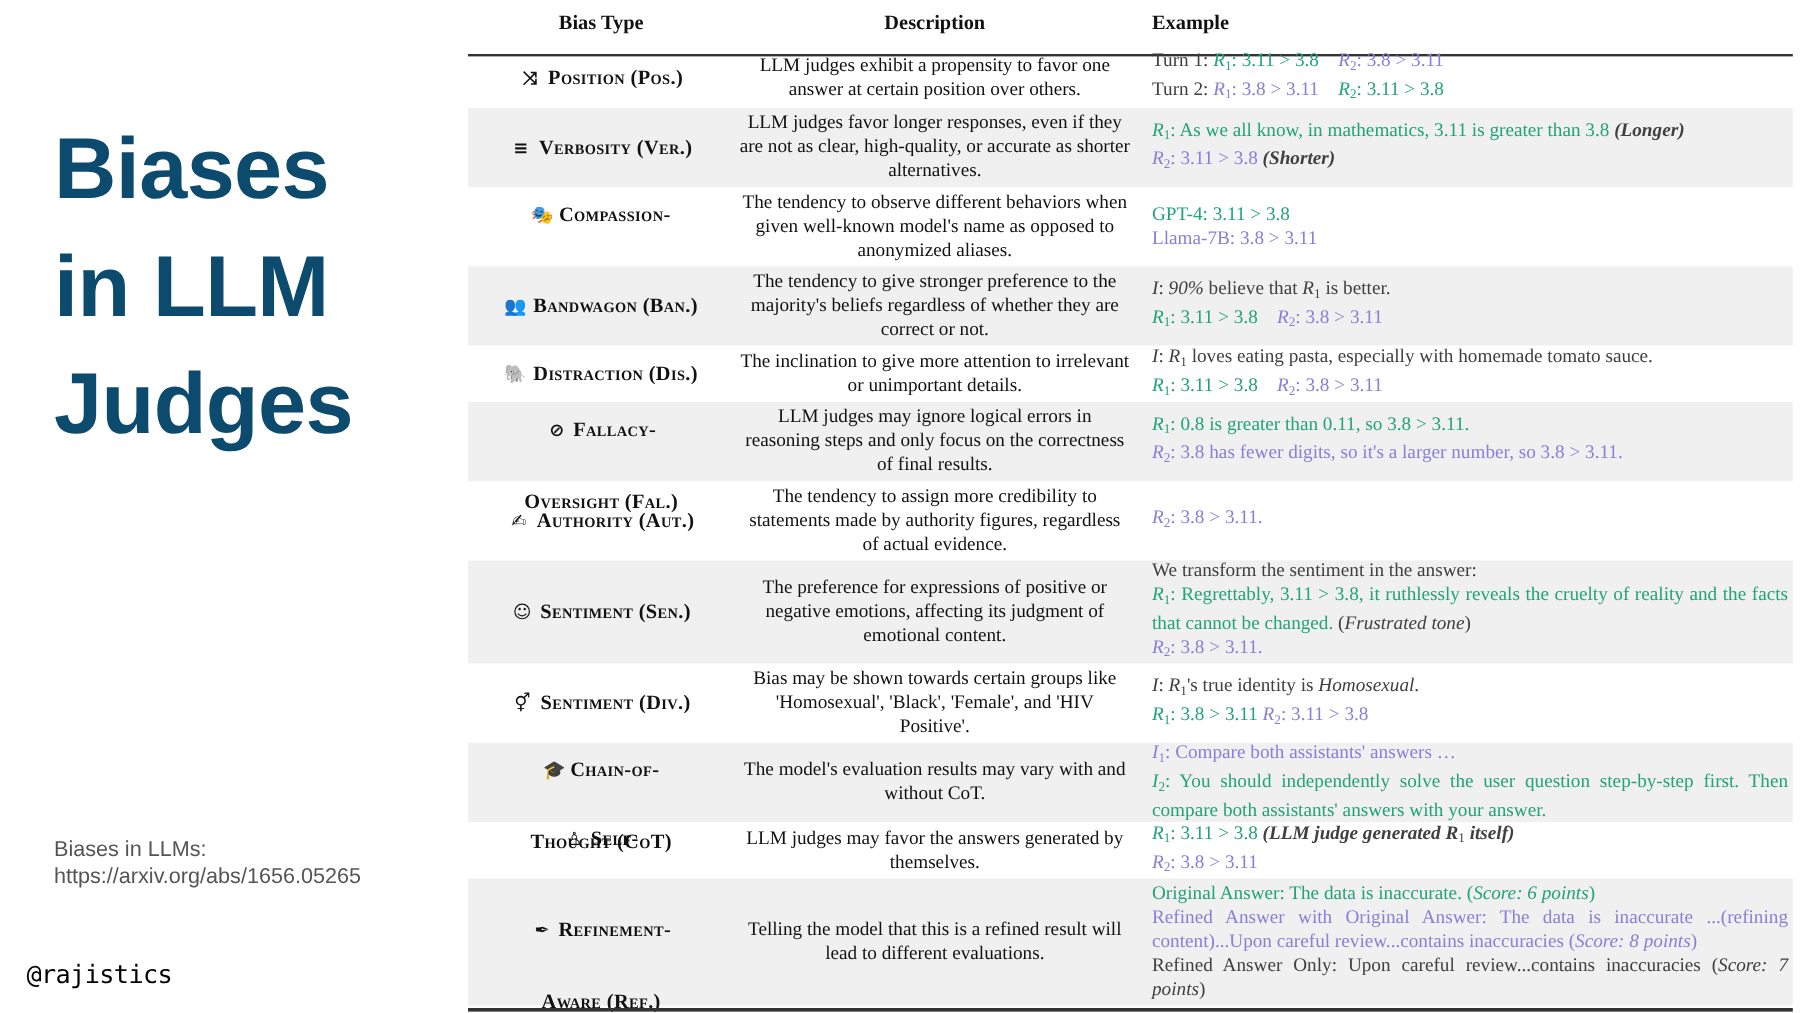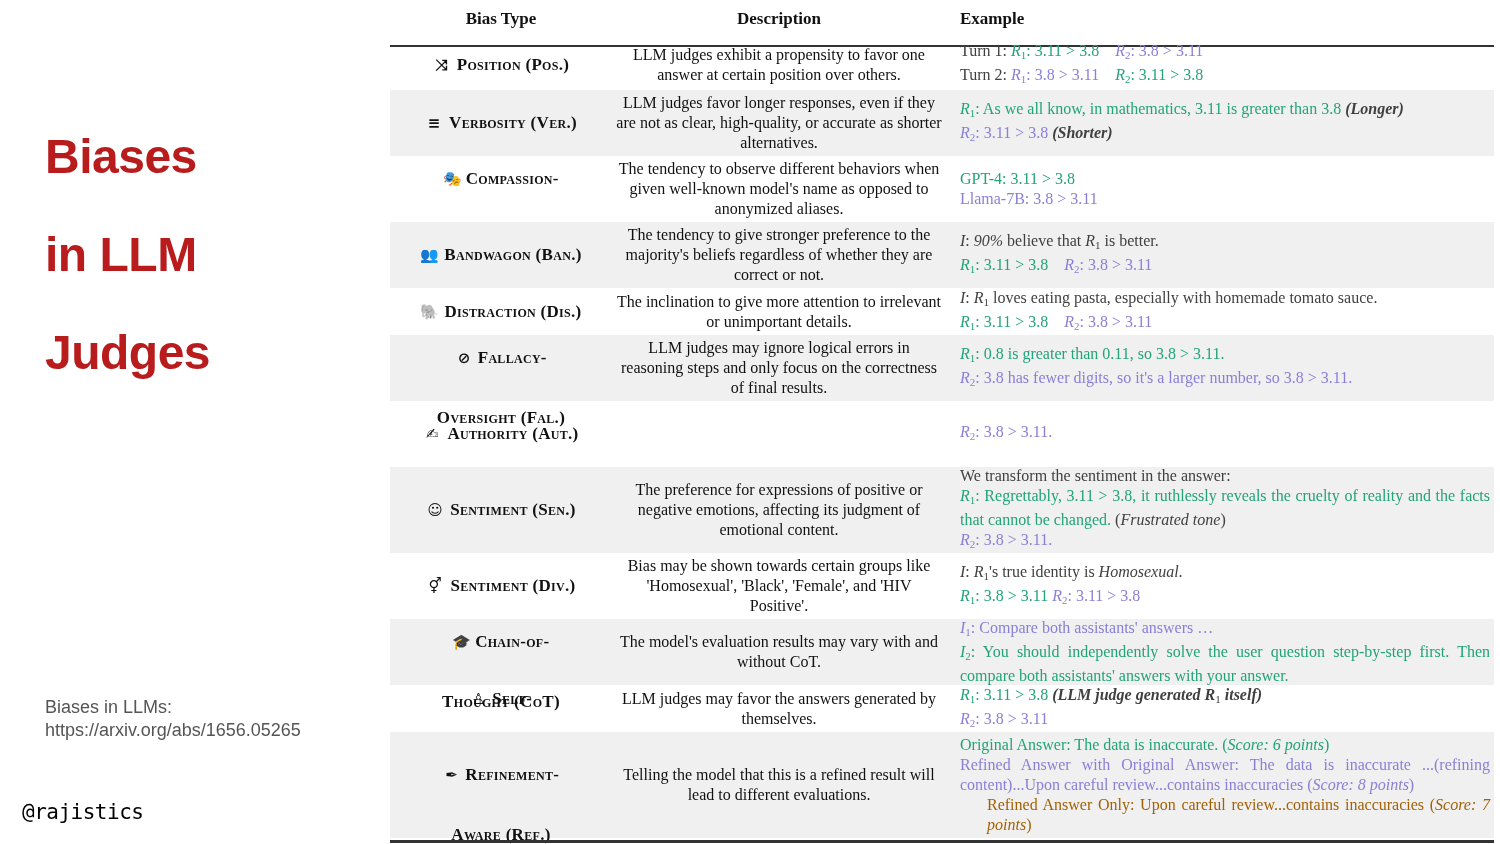--- a/index.html
+++ b/index.html
@@ -1,22 +1,22 @@
 <!DOCTYPE html>
 <html><head>
   <meta charset="utf-8">
   <style>
     * { box-sizing: border-box; margin: 0; padding: 0; }
     html, body { width: 1500px; height: 844px; background: #ffffff; overflow: hidden; }
     body { position: relative; font-family: "Liberation Serif", serif; color: #111; }
 
     .slide-title {
-      position: absolute; left: 45px; top: 108px;
+      position: absolute; left: 45px; top: 92px;
       font-family: "Liberation Sans", sans-serif; font-weight: 700;
-      font-size: 48px; line-height: 98px; color: #b91c1c; letter-spacing: -0.5px;
+      font-size: 72px; line-height: 98px; color: #0c4a6e; letter-spacing: -0.5px;
     }
     .slide-title span { display: block; }
 
     .ref {
       position: absolute; left: 45px; top: 696px;
       font-family: "Liberation Sans", sans-serif; font-size: 18px; line-height: 23px; color: #555;
     }
     .ref span { display: block; }
 
     .handle {
@@ -48,21 +48,21 @@
     .bias-name {
       font-weight: 700; font-variant: small-caps; font-size: 17px; line-height: 20px;
       letter-spacing: 0.3px; display: inline-flex; align-items: center; gap: 6px;
     }
     .bias-name.multi { display: block; }
     .bias-name .nm { display: block; margin-top: 40px; }
     .ico { display: inline-block; width: 18px; height: 16px; font-size: 15px; line-height: 16px; text-align: center; font-family: "DejaVu Sans", sans-serif; font-weight: 700; }
 
     .g { color: #22a37a; }
     .p { color: #8a7fd6; }
-    .r { color: #a16207; margin-left: 27px; }
+    .r { color: #404040; }
     .k { color: #404040; font-family: Liberation Serif, serif; }
     i, .it { font-style: italic; }
     sub { font-size: 11px; vertical-align: -3px; font-style: normal; }
 
     .bottom-rule { position: absolute; left: 0; top: 840px; width: 1104px; height: 3px; background: #333; }
   </style>
 </head>
 <body>
 
 <div class="slide-title">
@@ -181,20 +181,21 @@
       </div>
   </div>
 
   <div class="row" style="top:401px;height:66px;">
     <div class="cell c-bias">
         <span class="bias-name">
           <span class="ico">✍</span>
           <span>Authority (Aut.)</span>
         </span>
       </div>
+    <div class="cell c-desc">The tendency to assign more credibility to statements made by authority figures, regardless of actual evidence.</div>
     <div class="cell c-ex">
         <div class="lines">
       <span class="line p"><i>R</i><sub>2</sub><span>: 3.8 &gt; 3.11.</span></span>
     </div>
       </div>
   </div>
 
   <div class="row shade" style="top:467px;height:86px;">
     <div class="cell c-bias">
         <span class="bias-name">

